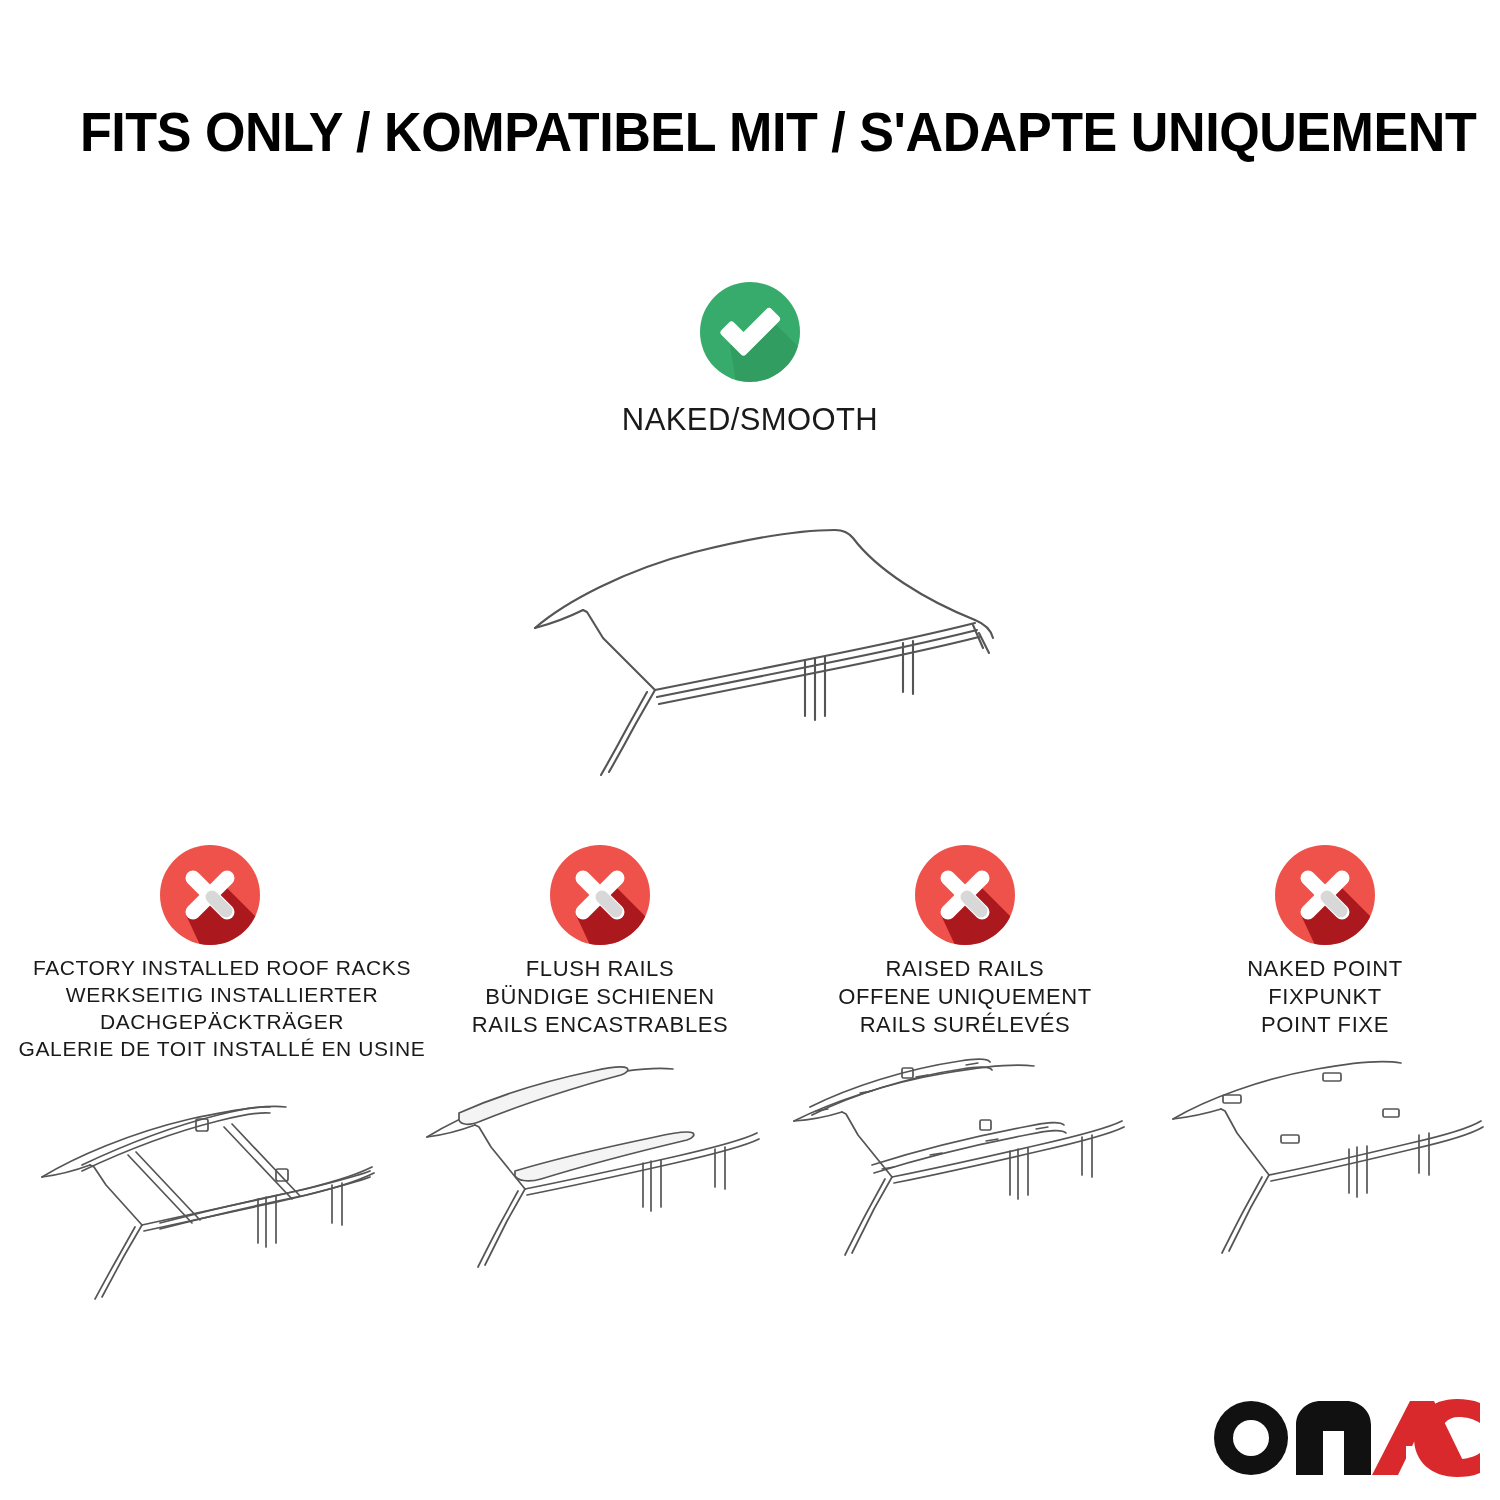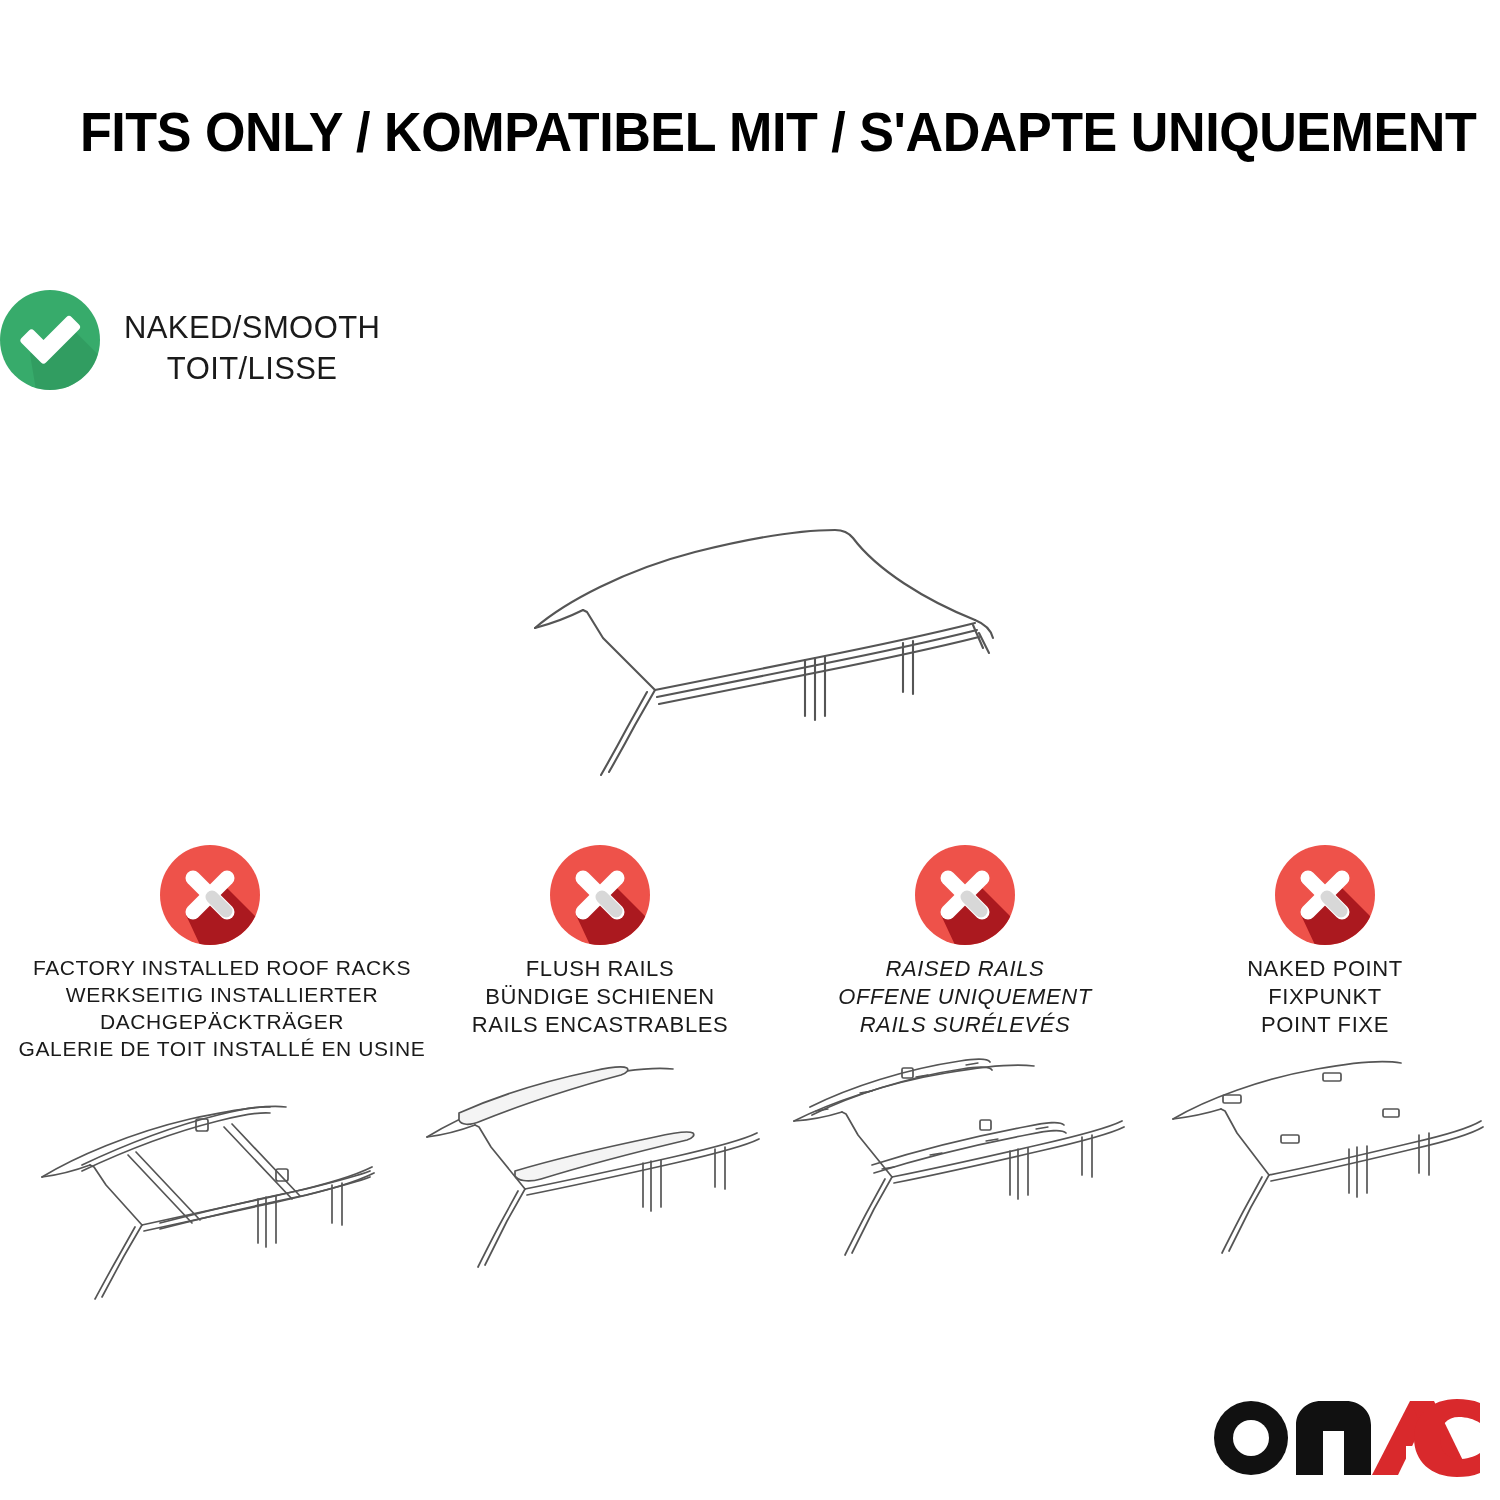--- a/index.html
+++ b/index.html
@@ -25,26 +25,25 @@
     transform:scaleX(0.93);
     transform-origin:left center;
     white-space:nowrap;
     color:#000000;
   }
 
   
   .fits-block {
     position:absolute;
     left:0;
-    top:290px;
+    top:282px;
     width:1500px;
     display:flex;
-    flex-direction:row;
+    flex-direction:column;
     align-items:center;
-    gap:24px;
   }
   .badge {
     width:100px;
     height:100px;
     border-radius:50%;
     position:relative;
     overflow:hidden;
     flex:0 0 auto;
   }
   .badge.green { background:#37ab6b; }
@@ -78,21 +77,21 @@
     display:flex;
     align-items:flex-start;
   }
   .col {
     display:flex;
     flex-direction:column;
     align-items:center;
   }
   .col.c1 { width:420px; }
   .col.c2 { width:360px;justify-content:center; }
-  .col.c3 { width:370px;font-style:italic; }
+  .col.c3 { width:370px; }
   .col.c4 { width:350px; }
 
   .col-badge-wrap { height:110px; display:flex; align-items:flex-start; }
 
   .col-labels {
     text-align:center;
     font-size:22px;
     line-height:1.28;
     letter-spacing:0.6px;
     color:#1a1a1a;
@@ -123,21 +122,20 @@
     <svg width="100" height="100" viewBox="0 0 100 100" aria-hidden="true">
 
       <path d="M64.5 31 L100 66.5 L100 100 L36 100 L30 64 Z" fill="#2d9159" opacity="0.55"></path>
 
       <path d="M24 50.5 L31.5 43 L43.5 55 L69 29.5 L76.5 37 L43.5 70 Z" fill="#ffffff" stroke="#ffffff" stroke-width="7" stroke-linejoin="round" stroke-linecap="round"></path>
     </svg>
   </div>
 
   <div class="fits-labels">
     <div>NAKED/SMOOTH</div>
-    <div>TOIT/LISSE</div>
   </div>
 </div>
 
 <div class="roof-big">
   <svg width="520" height="280" viewBox="0 0 520 280" aria-hidden="true">
     <g fill="none" stroke="#555555" stroke-width="2.1" stroke-linecap="round" stroke-linejoin="round">
 
       <path d="M30 108 C60 82 120 50 190 32 C250 17 300 10 330 10 C338 10 344 13 348 18
                C372 50 420 80 470 100"></path>
 

